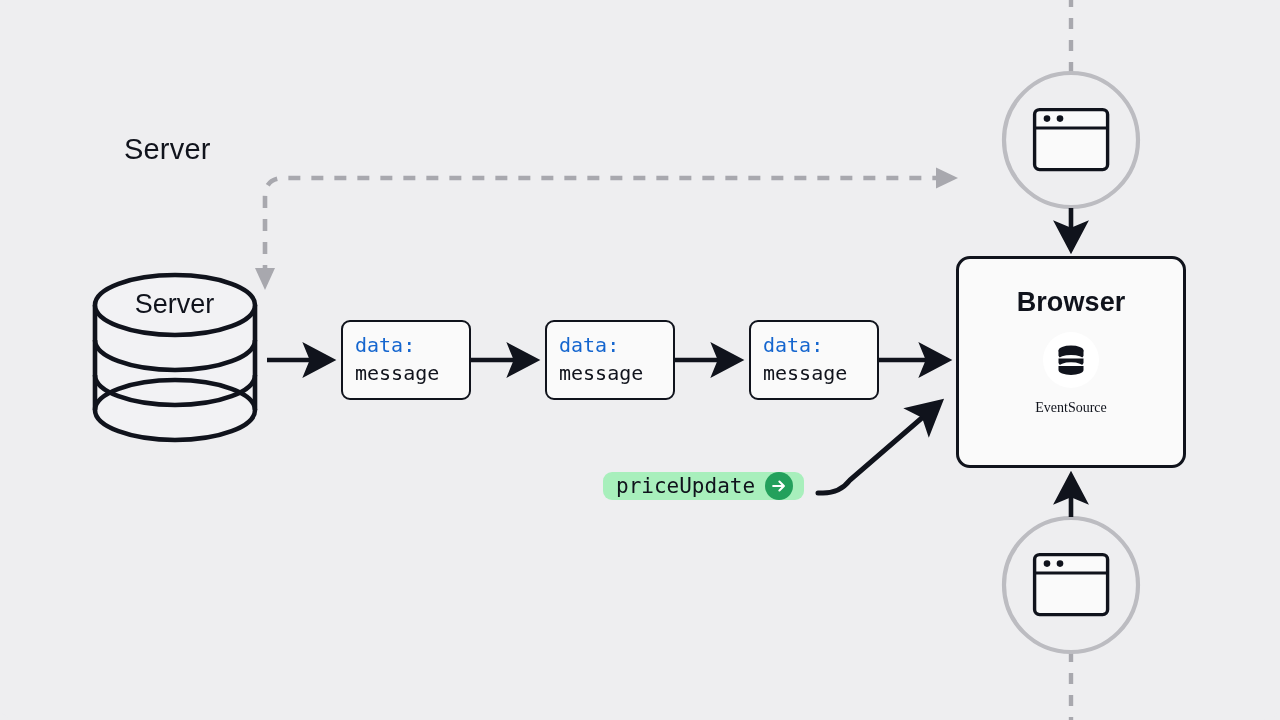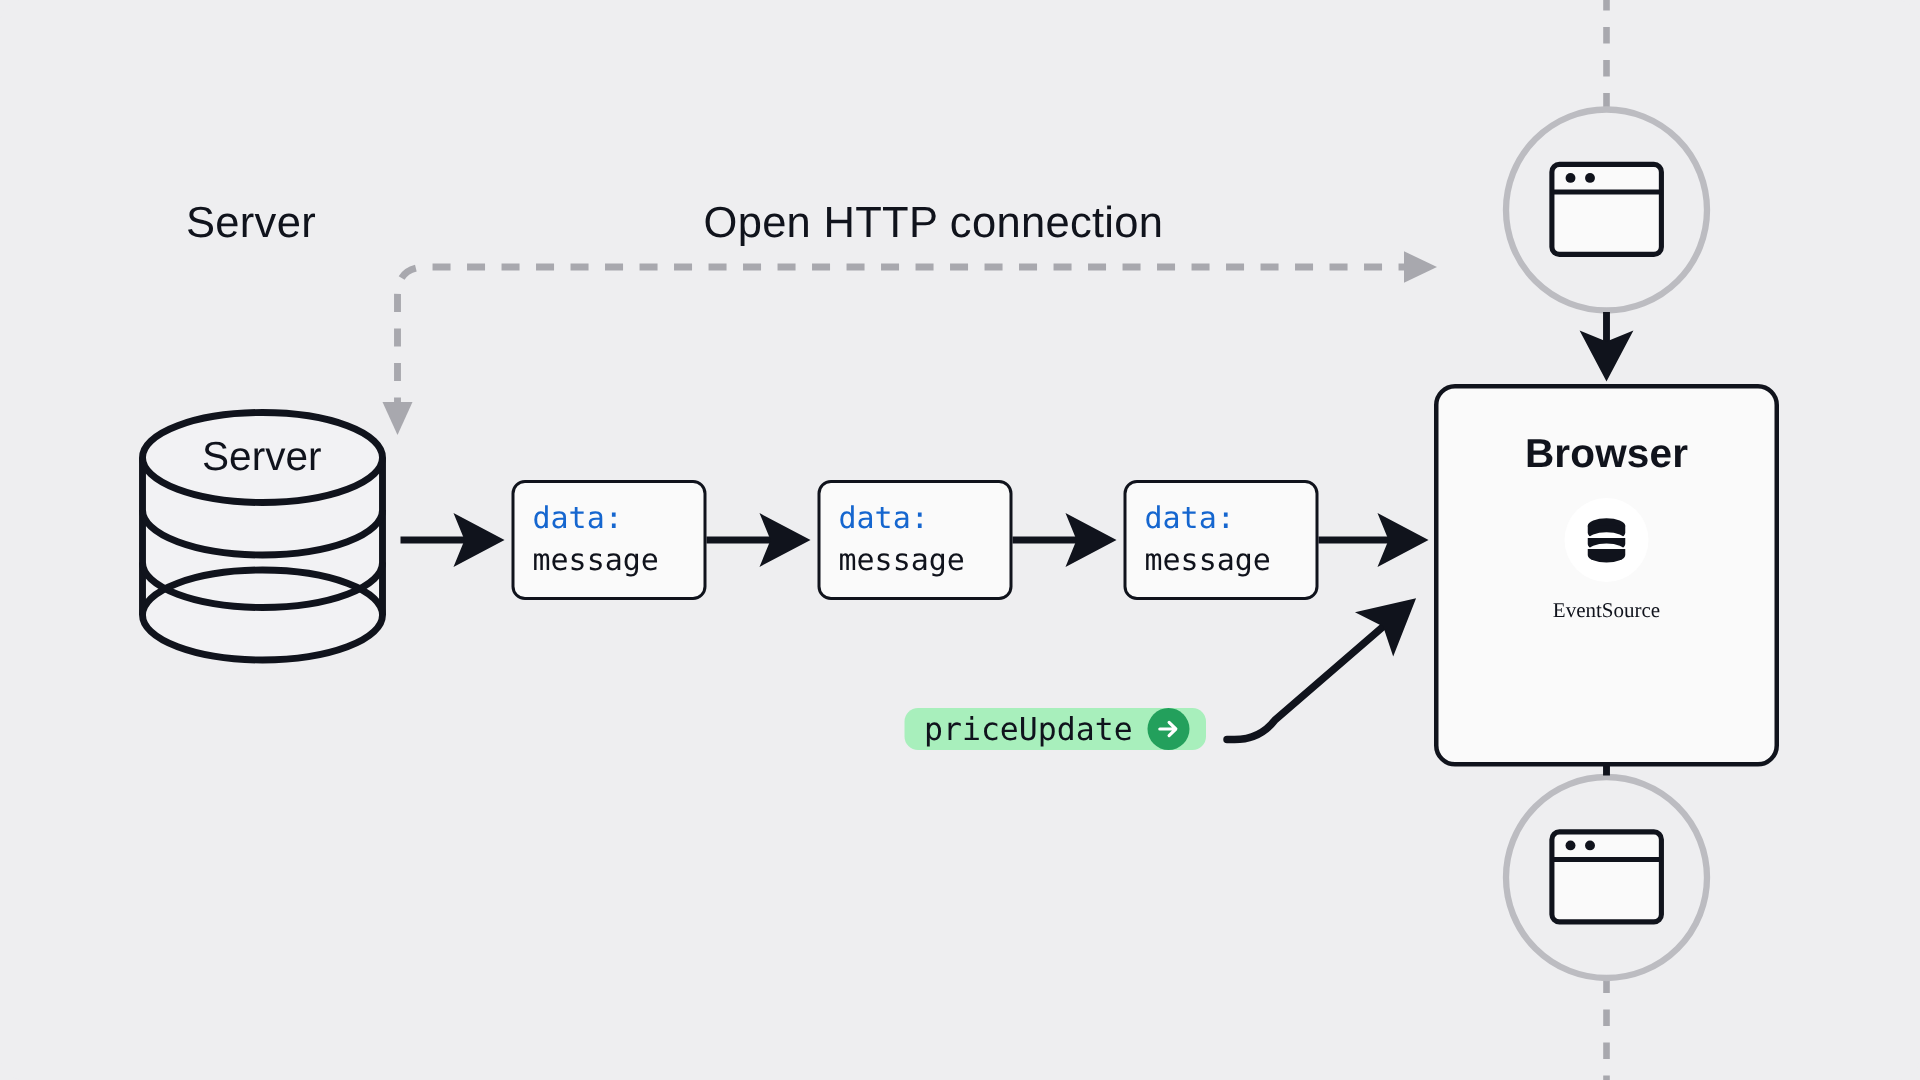--- a/index.html
+++ b/index.html
@@ -63,21 +63,21 @@
     font-size: 20px;
     line-height: 1.38;
   }
   .data-key { color: #1566cf; }
   .data-val { color: #10131c; }
 
   
   #browser-box {
     position: absolute;
     left: 956px; top: 256px;
-    width: 230px; height: 255px;
+    width: 230px; height: 212px;
     box-sizing: border-box;
     background: #fafafa;
     border: 3.2px solid #10131c;
     border-radius: 14px;
     display: flex;
     flex-direction: column;
     align-items: center;
   }
   #browser-title {
     margin-top: 28px;
@@ -208,21 +208,20 @@
       <line x1="879" y1="360" x2="945" y2="360" stroke="#10131c" stroke-width="4.6" marker-end="url(#arrow-dark)"></line>
     </g>
 
     <g>
       <path d="M 818,493 L 823,493 Q 840,493 850,480 L 938,404" fill="none" stroke="#10131c" stroke-width="5" stroke-linecap="round" marker-end="url(#arrow-dark)"></path>
     </g>
   </svg>
 
   <div class="lbl section-label" id="server-section-label">Server</div>
 
-  <div class="lbl section-label" id="http-label">Open HTTP connection</div>
 
   <div class="lbl" id="db-label">Server</div>
 
   <div class="data-box" id="data-box-1" style="left:341px; top:320px; width:130px; height:80px;">
     <span class="data-key">data:</span>
     <span class="data-val">message</span>
   </div>
 
   <div class="data-box" id="data-box-2" style="left:545px; top:320px; width:130px; height:80px;">
     <span class="data-key">data:</span>

